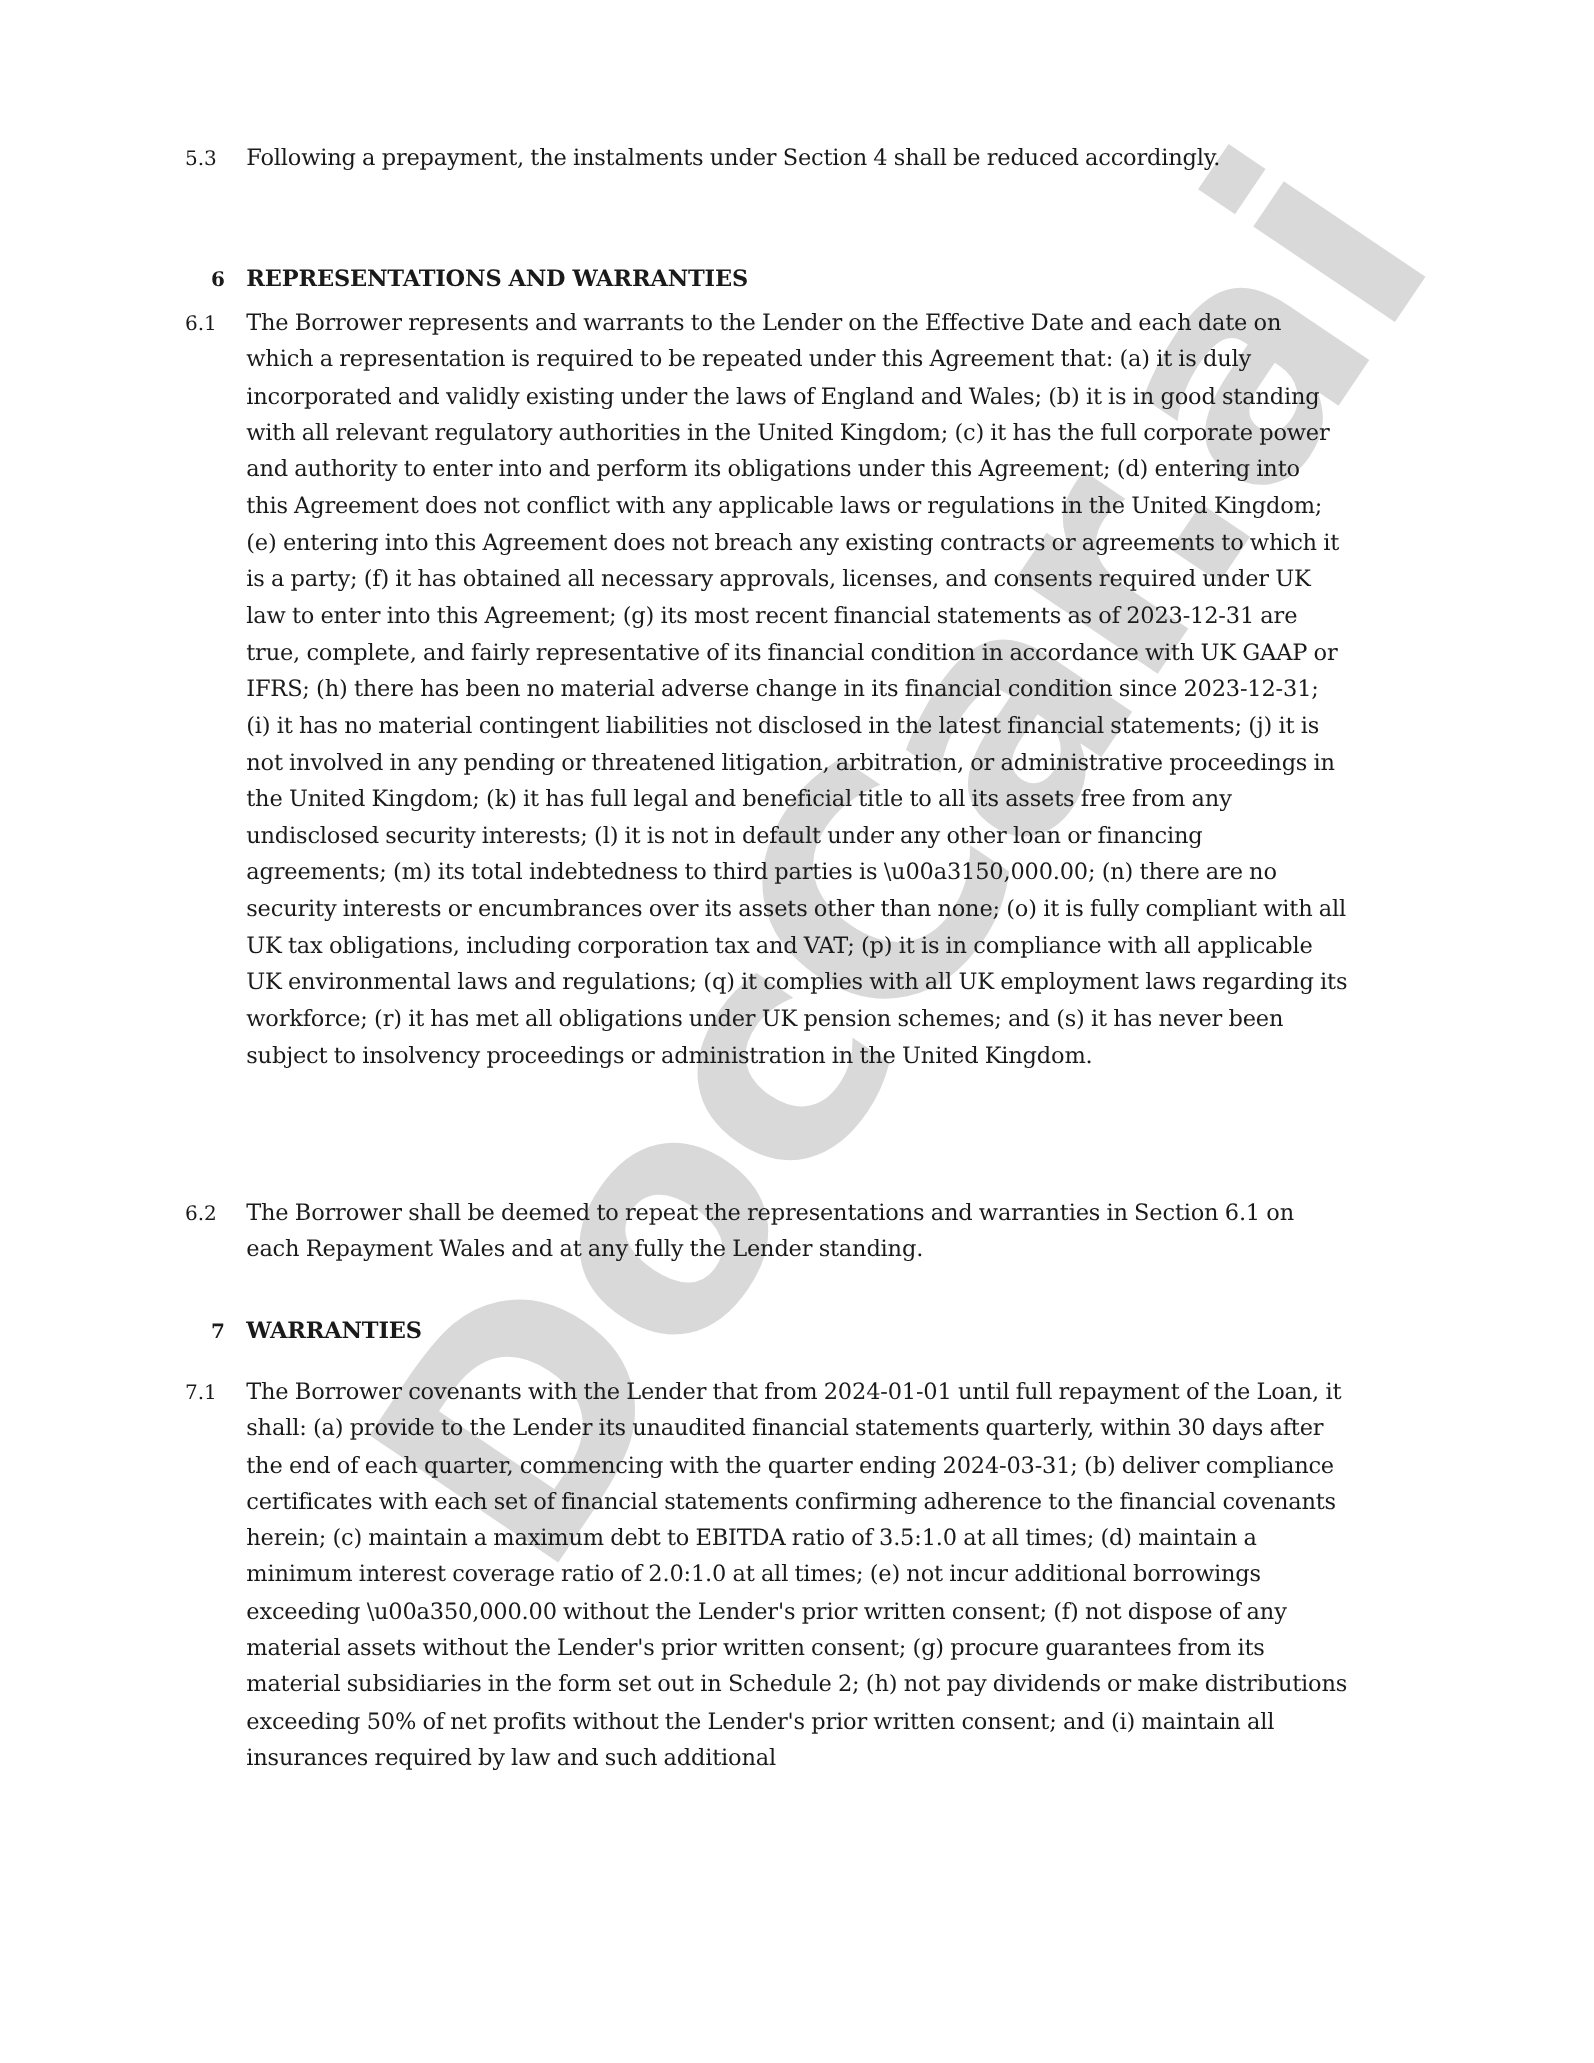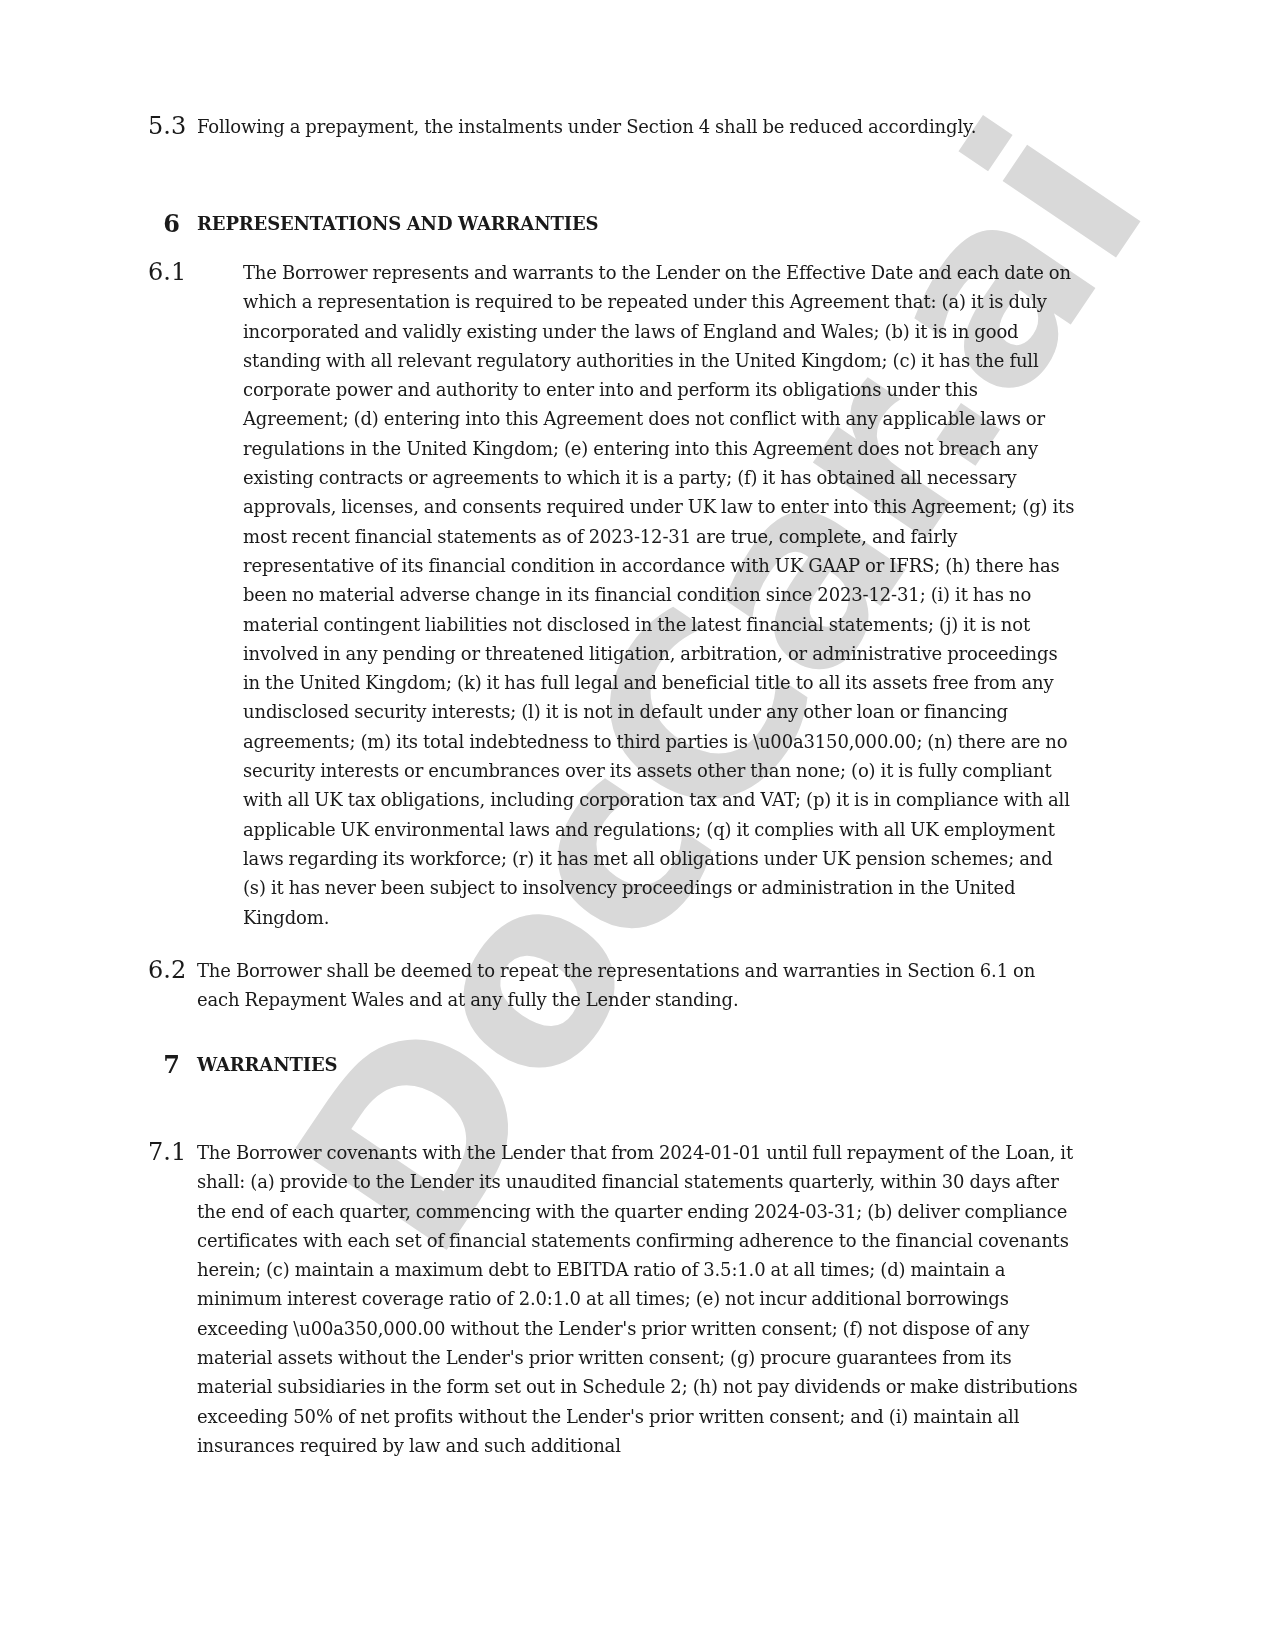--- a/index.html
+++ b/index.html
@@ -5,21 +5,21 @@
   html, body { margin:0; padding:0; background:#ffffff; }
   body { width:1275px; height:1650px; position:relative; overflow:hidden;
          font-family:"DejaVu Serif", "Liberation Serif", serif; color:#1a1a1a; }
   .page { position:absolute; left:0; top:0; width:1275px; height:1650px; }
   .watermark { position:absolute; left:120px; top:640px; width:1100px; text-align:center;
                font-family:"DejaVu Sans", sans-serif; font-weight:bold; font-size:250px;
                color:#d9d9d9; transform:rotate(-56deg); transform-origin:center center;
                white-space:nowrap; letter-spacing:-4px; z-index:0; line-height:1; }
   .content { position:absolute; left:148px; top:0; width:930px; z-index:1; }
   .para { position:absolute; left:0; width:930px; display:flex; }
-  .num { width:49px; flex:0 0 49px; font-size:24px; line-height:29.3px; }
+  .num { width:49px; flex:0 0 49px; font-size:16px; line-height:29.3px; }
   .txt { flex:1; font-size:18px; line-height:29.3px; letter-spacing:-0.15px; word-spacing:-0.5px; }
   .heading .num { text-align:right; padding-right:17px; width:32px; flex:0 0 32px; font-weight:bold; }
   .heading .txt { font-weight:bold; }
   b { font-weight:normal; }
 </style>
 </head>
 <body>
 
 <div class="page">
 
@@ -30,34 +30,34 @@
     <div class="para" style="top:112px;">
       <span class="num">5.3</span>
       <span class="txt">Following a prepayment, the instalments under Section 4 shall be reduced accordingly.</span>
     </div>
 
     <div class="para heading" style="top:209px;">
       <span class="num">6</span>
       <span class="txt">REPRESENTATIONS AND WARRANTIES</span>
     </div>
 
-    <div class="para" style="top:258px;gap:46px;">
+    <div class="para" style="top:244px;">
       <span class="num">6.1</span>
       <span class="txt"><span>The </span><b>Borrower</b><span> represents and warrants to the </span><b>Lender</b><span> on the </span><b>Effective Date</b><span> and each date on which a representation is required to be repeated under this Agreement that: (a) it is duly incorporated and validly existing under the laws of England and Wales; (b) it is in good standing with all relevant regulatory authorities in the United Kingdom; (c) it has the full corporate power and authority to enter into and perform its obligations under this Agreement; (d) entering into this Agreement does not conflict with any applicable laws or regulations in the United Kingdom; (e) entering into this Agreement does not breach any existing contracts or agreements to which it is a party; (f) it has obtained all necessary approvals, licenses, and consents required under UK law to enter into this Agreement; (g) its most recent financial statements as of 2023-12-31 are true, complete, and fairly representative of its financial condition in accordance with UK GAAP or IFRS; (h) there has been no material adverse change in its financial condition since 2023-12-31; (i) it has no material contingent liabilities not disclosed in the latest financial statements; (j) it is not involved in any pending or threatened litigation, arbitration, or administrative proceedings in the United Kingdom; (k) it has full legal and beneficial title to all its assets free from any undisclosed security interests; (l) it is not in default under any other loan or financing agreements; (m) its total indebtedness to third parties is \u00a3150,000.00; (n) there are no security interests or encumbrances over its assets other than none; (o) it is fully compliant with all UK tax obligations, including corporation tax and VAT; (p) it is in compliance with all applicable UK environmental laws and regulations; (q) it complies with all UK employment laws regarding its workforce; (r) it has met all obligations under UK pension schemes; and (s) it has never been subject to insolvency proceedings or administration in the United Kingdom.</span></span>
     </div>
 
     <div class="para" style="top:923px;margin-top:33px;">
       <span class="num">6.2</span>
       <span class="txt"><span>The </span><b>Borrower</b><span> shall be deemed to repeat the representations and warranties in Section 6.1 on each </span><b>Repayment Wales</b><span> and at any fully the </span><b>Lender</b><span> standing.</span></span>
     </div>
 
     <div class="para heading" style="top:1050px;">
       <span class="num">7</span>
       <span class="txt">WARRANTIES</span>
     </div>
 
-    <div class="para" style="top:1099px;margin-top:39px;">
+    <div class="para" style="top:1099px;">
       <span class="num">7.1</span>
       <span class="txt"><span>The </span><b>Borrower</b><span> covenants with the </span><b>Lender</b><span> that from 2024-01-01 until full repayment of the </span><b>Loan</b><span>, it shall: (a) provide to the </span><b>Lender</b><span> its unaudited financial statements quarterly, within 30 days after the end of each quarter, commencing with the quarter ending 2024-03-31; (b) deliver compliance certificates with each set of financial statements confirming adherence to the financial covenants herein; (c) maintain a maximum debt to EBITDA ratio of 3.5:1.0 at all times; (d) maintain a minimum interest coverage ratio of 2.0:1.0 at all times; (e) not incur additional borrowings exceeding \u00a350,000.00 without the </span><b>Lender</b><span>'s prior written consent; (f) not dispose of any material assets without the </span><b>Lender</b><span>'s prior written consent; (g) procure guarantees from its material subsidiaries in the form set out in Schedule 2; (h) not pay dividends or make distributions exceeding 50% of net profits without the </span><b>Lender</b><span>'s prior written consent; and (i) maintain all insurances required by law and such additional</span></span>
     </div>
 
   </div>
 </div>
 
 </body></html>

